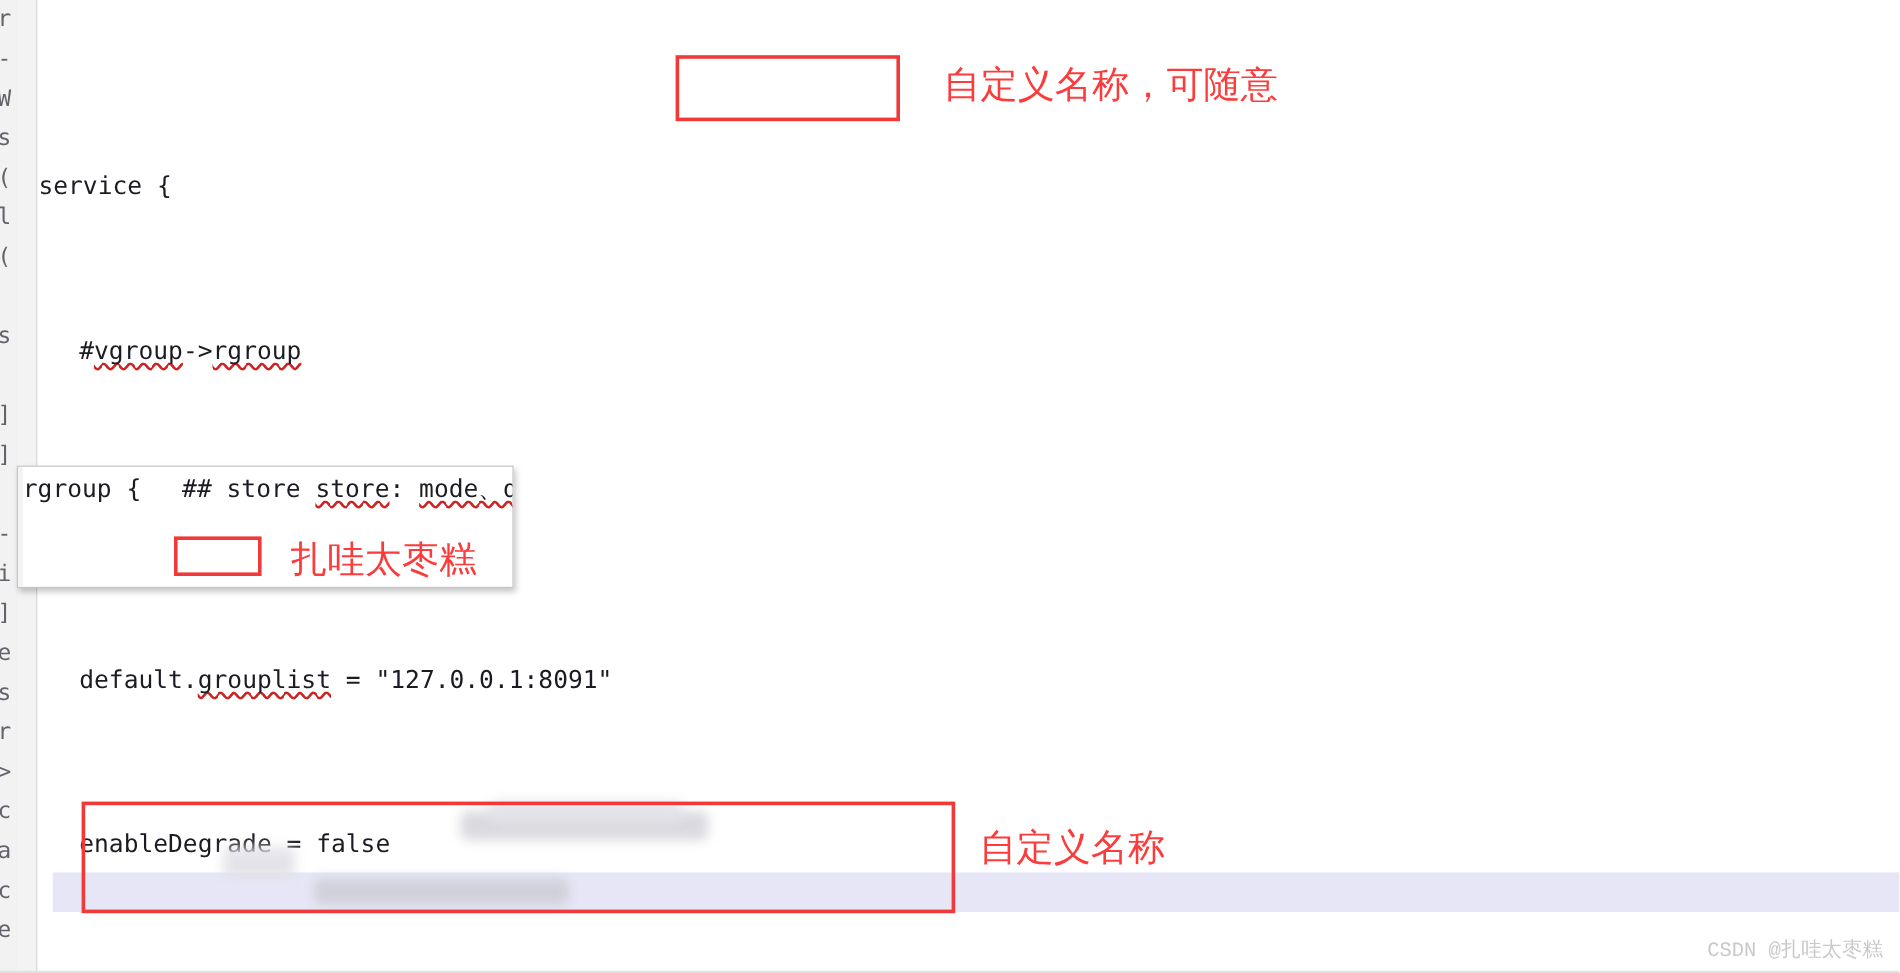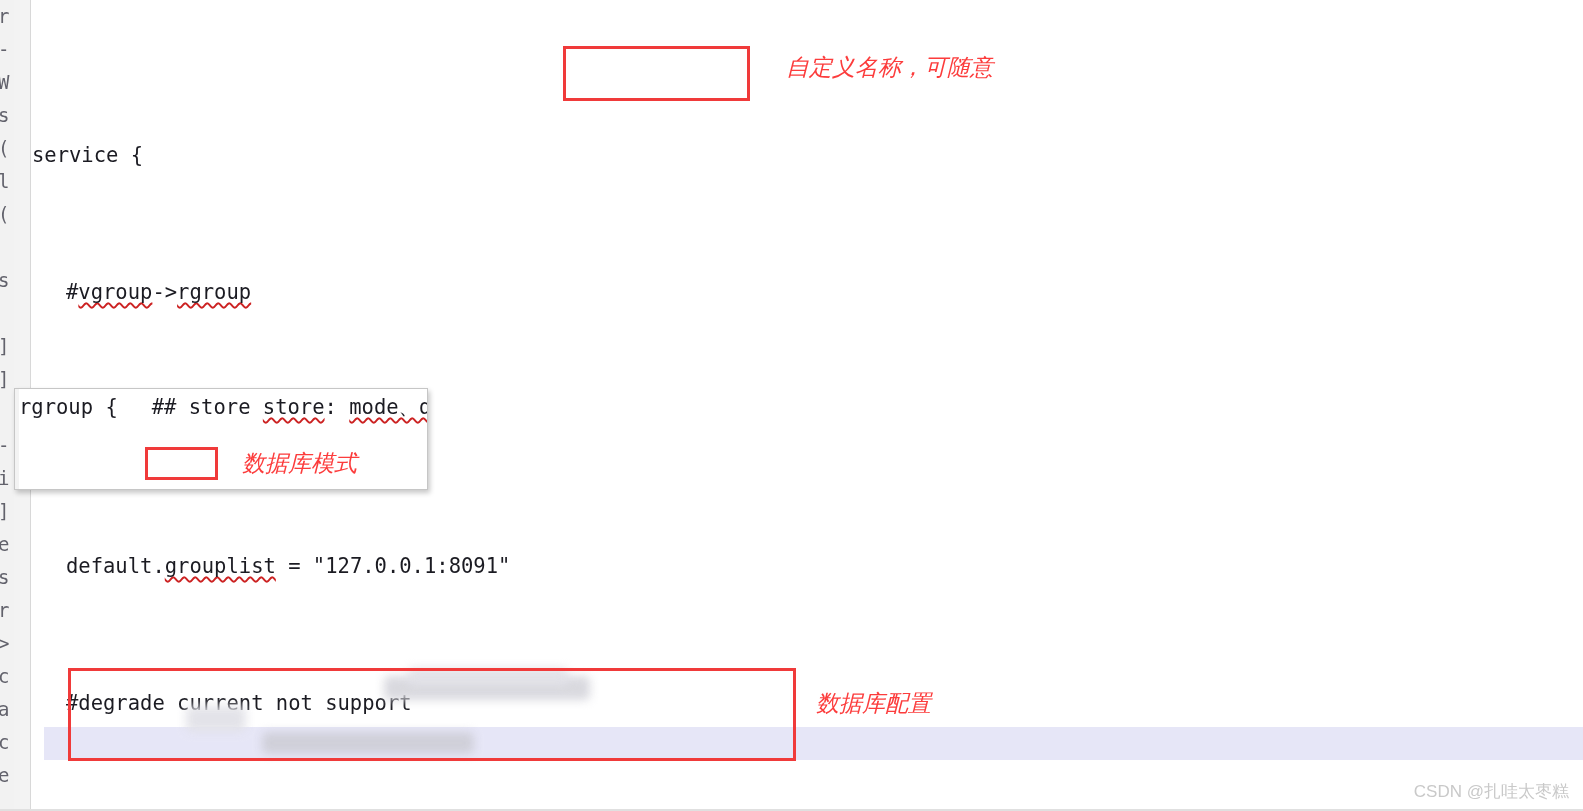--- a/index.html
+++ b/index.html
@@ -75,25 +75,24 @@
   .redbox {
     position: absolute;
     border: 3px solid #f03a3a;
     box-sizing: border-box;
     pointer-events: none;
   }
   .annot {
     position: absolute;
     color: #fc3c3c;
     font-family: "DejaVu Sans", "Liberation Sans", sans-serif;
-    font-size: 23px;
+    font-size: 31px;
     font-weight: 500;
     white-space: nowrap;
     line-height: 1;
-    font-style: italic;
   }
 
   
   .overlay {
     position: absolute;
     left: 14px; top: 388px;
     width: 412px; height: 100px;
     background: #ffffff;
     border: 1px solid #c6c6c6;
     box-shadow: 2px 3px 5px rgba(0,0,0,.22);
@@ -144,21 +143,21 @@
     opacity: .95;
   }
   .blur.b2 { background: #cfcfd8; }
   .blur.b3 { background: #e2e2e8; }
 
   
   .watermark {
     position: absolute;
     right: 14px; bottom: 8px;
     color: #c9c9c9;
-    font-family: Liberation Sans, sans-serif;
+    font-family: Liberation Mono, monospace;
     font-size: 17px;
     white-space: nowrap;
   }
 
   
   .bottom-edge {
     position: absolute;
     left: 0; bottom: 0;
     width: 1583px; height: 2px;
     background: #e0e0e0;
@@ -200,21 +199,20 @@
     <div class="editor-gutter"></div>
 
     <div class="hl-line"></div>
 
     <div class="code">
       
       <span class="ln">service {</span>
       <span class="ln indent1">#<span class="sq">vgroup</span>-&gt;<span class="sq">rgroup</span></span>
       <span class="ln indent1">#only support single node</span>
       <span class="ln indent1">default.<span class="sq">grouplist</span> = "127.0.0.1:8091"</span>
-      <span class="ln indent1">#degrade current not support</span>
       <span class="ln indent1">enableDegrade = false</span>
       <span class="ln indent1">#disable</span>
       
       
       
       
       
 
       
       
@@ -251,20 +249,20 @@
   <div class="blur b2" style="left:262px; top:732px; width:212px; height:22px;"></div>
 
   <div class="redbox" style="left:563px; top:46px; width:187px; height:55px;"></div>
 
   <div class="redbox" style="left:145px; top:447px; width:73px; height:33px;"></div>
 
   <div class="redbox" style="left:68px; top:668px; width:728px; height:93px;"></div>
 
   <div class="annot" style="left:786px; top:56px;">自定义名称，可随意</div>
 
-  <div class="annot" style="left:242px; top:452px;">数据库模式</div>
-
-  <div class="annot" style="left:816px; top:692px;">数据库配置</div>
+  <div class="annot" style="left:242px; top:452px;">扎哇太枣糕</div>
+
+  <div class="annot" style="left:816px; top:692px;">自定义名称</div>
 
   <div class="watermark">CSDN @扎哇太枣糕</div>
 
   <div class="bottom-edge"></div>
 </div>
 
 </body></html>

